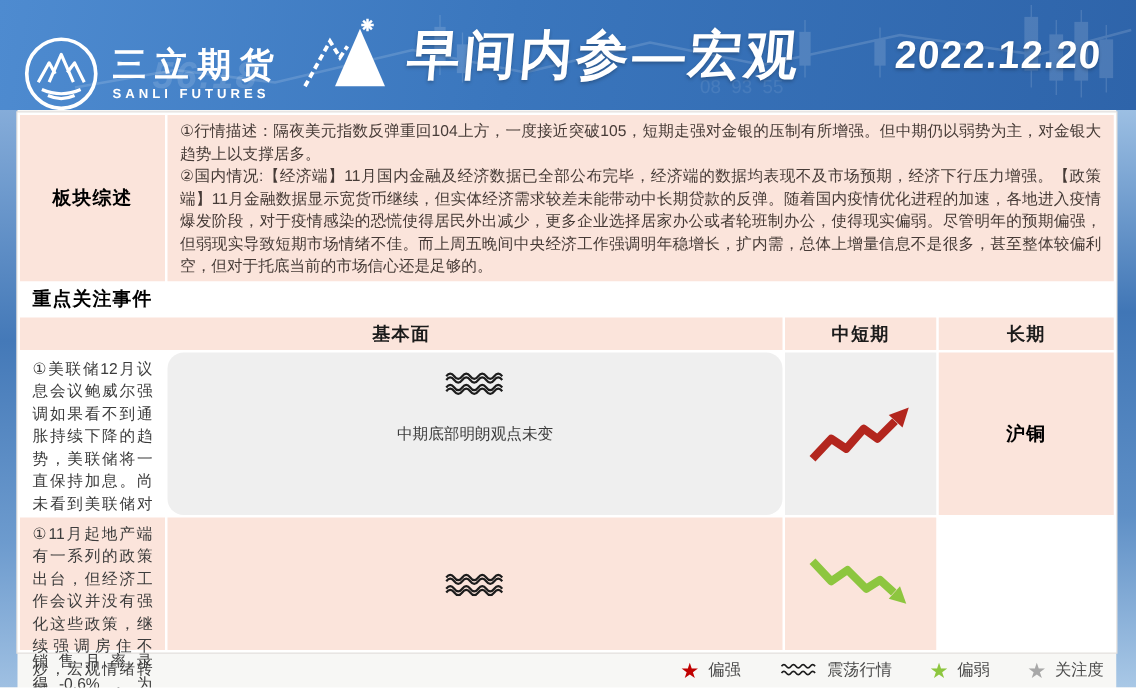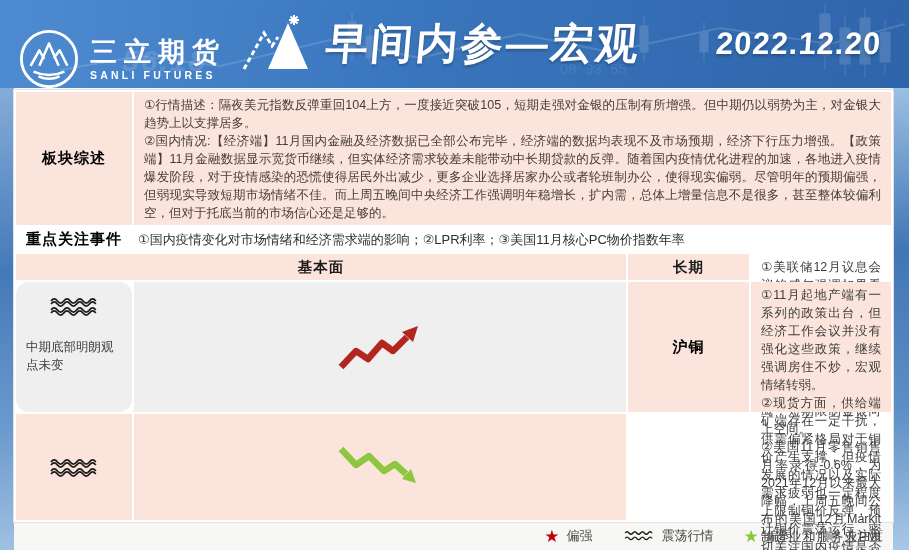--- a/index.html
+++ b/index.html
@@ -124,23 +124,23 @@
   <div class="strip left"></div>
   <div class="strip right"></div>
 
   <div class="tbl">
 
     <div class="cell pink label">板块综述</div>
     <div class="cell pink body span-right">①行情描述：隔夜美元指数反弹重回104上方，一度接近突破105，短期走强对金银的压制有所增强。但中期仍以弱势为主，对金银大趋势上以支撑居多。
 ②国内情况:【经济端】11月国内金融及经济数据已全部公布完毕，经济端的数据均表现不及市场预期，经济下行压力增强。【政策端】11月金融数据显示宽货币继续，但实体经济需求较差未能带动中长期贷款的反弹。随着国内疫情优化进程的加速，各地进入疫情爆发阶段，对于疫情感染的恐慌使得居民外出减少，更多企业选择居家办公或者轮班制办公，使得现实偏弱。尽管明年的预期偏强，但弱现实导致短期市场情绪不佳。而上周五晚间中央经济工作强调明年稳增长，扩内需，总体上增量信息不是很多，甚至整体较偏利空，但对于托底当前的市场信心还是足够的。</div>
 
     <div class="cell white label">重点关注事件</div>
-    <div class="cell white events-body span-right">①国内疫情变化对市场情绪和经济需求端的影响；②LPR利率；③美国11月核心PC物价指数年率</div>
 
     <div class="cell pink colhead span-two">基本面</div>
+    <div class="cell pink colhead">中短期</div>
     <div class="cell pink colhead">长期</div>
 
     <div class="cell white body dark">①美联储12月议息会议鲍威尔强调如果看不到通胀持续下降的趋势，美联储将一直保持加息。尚未看到美联储对加息松口，且强调对通胀目标的坚持，市场解读为鹰，短期限制金银向上空间。
 ②美国11月零售销售月率录得-0.6%，为2021年12月以来最大降幅，上周五晚间公布的美国12月Markit制造业和服务业PMI均不及预期，经济数据表现偏差，对金银短期支撑增强。中长期，金银底部基本确定，回调更多是机会而非风险。</div>
     <div class="cell gray midcell">
       <svg width="52" height="20" viewBox="0 0 52 20">
         <g fill="none" stroke="#1c1c1c" stroke-width="1.7">
           <path d="M3 5 q3.2 -4.2 6.4 0 t6.4 0 t6.4 0 t6.4 0 t6.4 0 t6.4 0 t6.4 0"></path>
           <path d="M3 8 q3.2 -4.2 6.4 0 t6.4 0 t6.4 0 t6.4 0 t6.4 0 t6.4 0 t6.4 0"></path>
           <path d="M3 14 q3.2 -4.2 6.4 0 t6.4 0 t6.4 0 t6.4 0 t6.4 0 t6.4 0 t6.4 0"></path>

